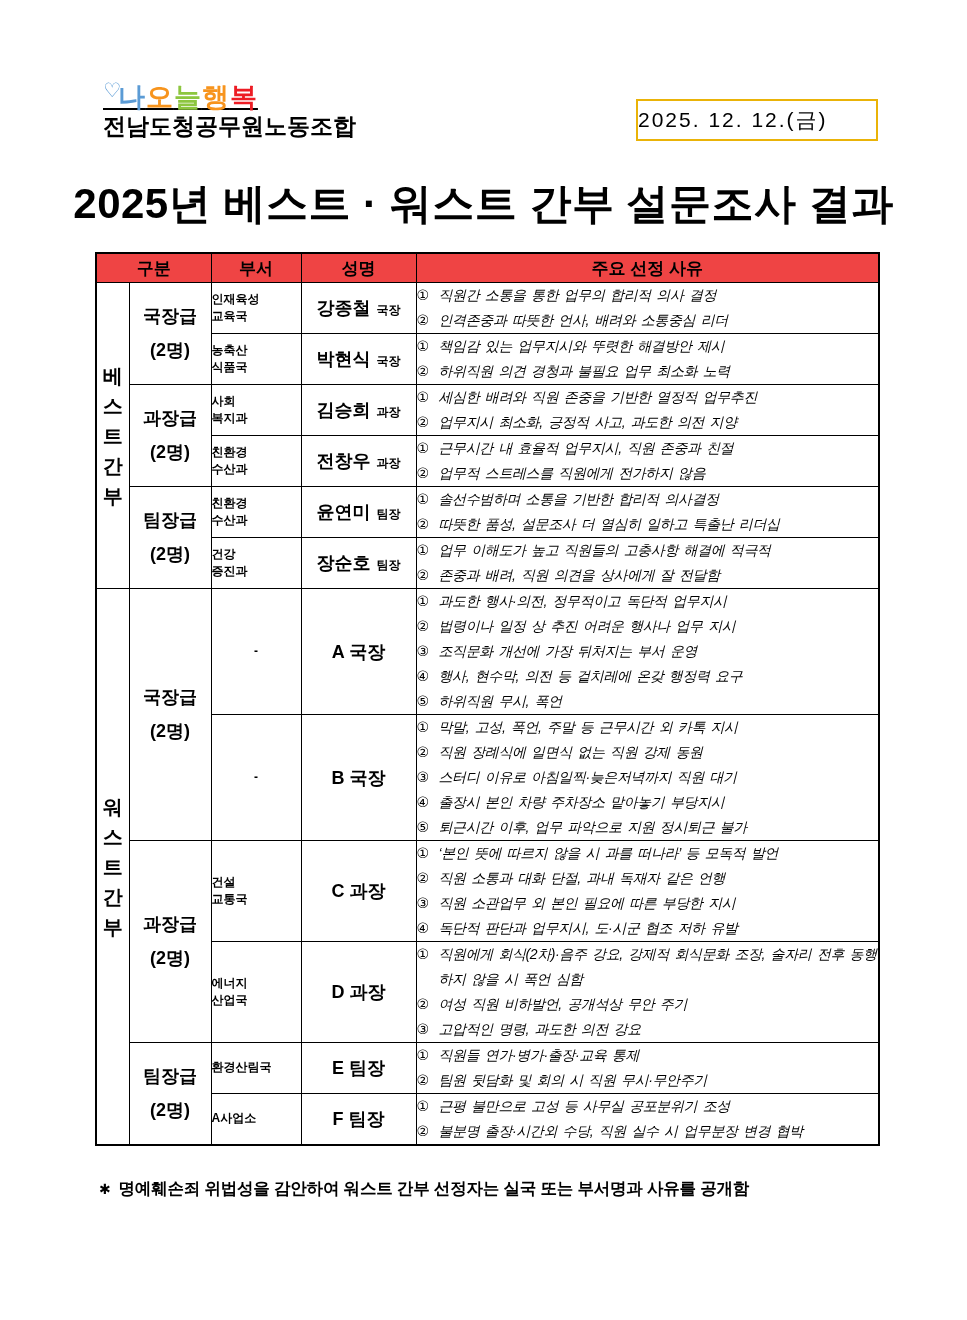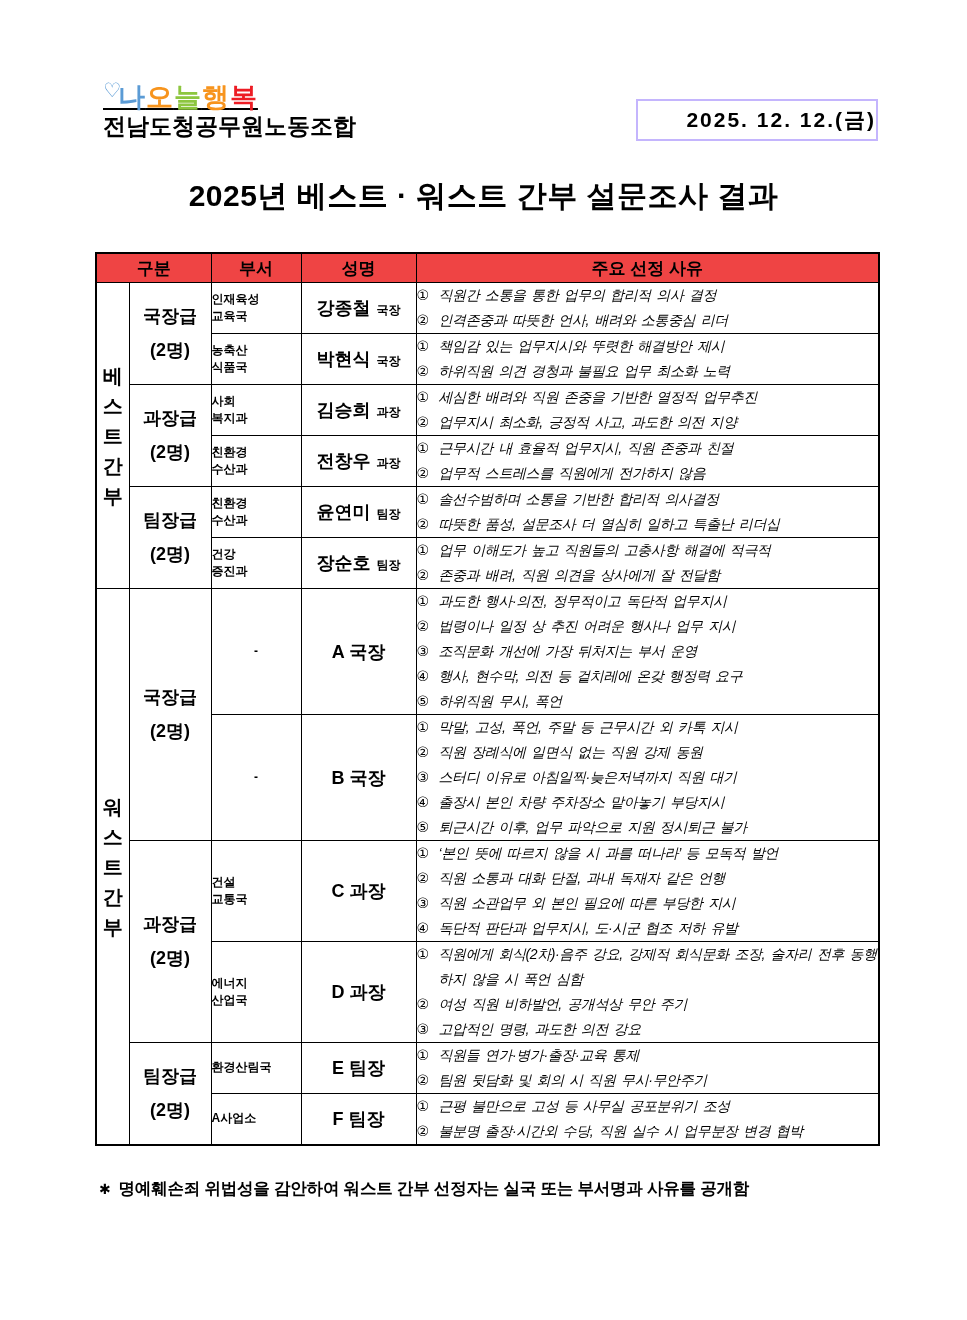--- a/index.html
+++ b/index.html
@@ -8,26 +8,26 @@
     font-family:"Liberation Sans","DejaVu Sans",sans-serif;color:#000;
     overflow:hidden;
   }
   
   .logo{position:absolute;left:103px;top:84px;}
   .brand{font-weight:bold;font-size:27px;letter-spacing:1px;line-height:1;white-space:nowrap;text-decoration:underline;}
   .brand .heart{font-size:20px;vertical-align:top;position:relative;top:-4px;margin-right:-4px;}
   .org{font-weight:bold;font-size:23px;letter-spacing:0px;white-space:nowrap;}
   .datebox{
     position:absolute;left:636px;top:99px;width:238px;height:38px;
-    border:2px solid #c4b5fd;display:flex;align-items:center;justify-content:flex-end;
-    font-weight:bold;font-size:21px;letter-spacing:2px;white-space:nowrap;
+    border:2px solid #eab308;display:flex;align-items:center;justify-content:flex-start;
+    font-weight:normal;font-size:21px;letter-spacing:2px;white-space:nowrap;
   }
   .title{
     position:absolute;left:0;top:176px;width:100%;text-align:center;
-    font-weight:bold;font-size:30px;letter-spacing:0.5px;white-space:nowrap;
+    font-weight:bold;font-size:42px;letter-spacing:0.5px;white-space:nowrap;
   }
   
   .table-wrap{position:absolute;left:95px;top:252px;}
   table.survey{border-collapse:collapse;table-layout:fixed;width:783px;border:2px solid #000;}
   table.survey th,table.survey td{border:1px solid #000;padding:0;vertical-align:middle;}
   col.c-group{width:33px;} col.c-level{width:82px;} col.c-dept{width:90px;}
   col.c-name{width:115px;} col.c-reason{width:463px;}
   thead th{
     background:#ef4444;height:28px;font-weight:bold;font-size:17px;
     border-bottom:4px double #000;text-align:center;

